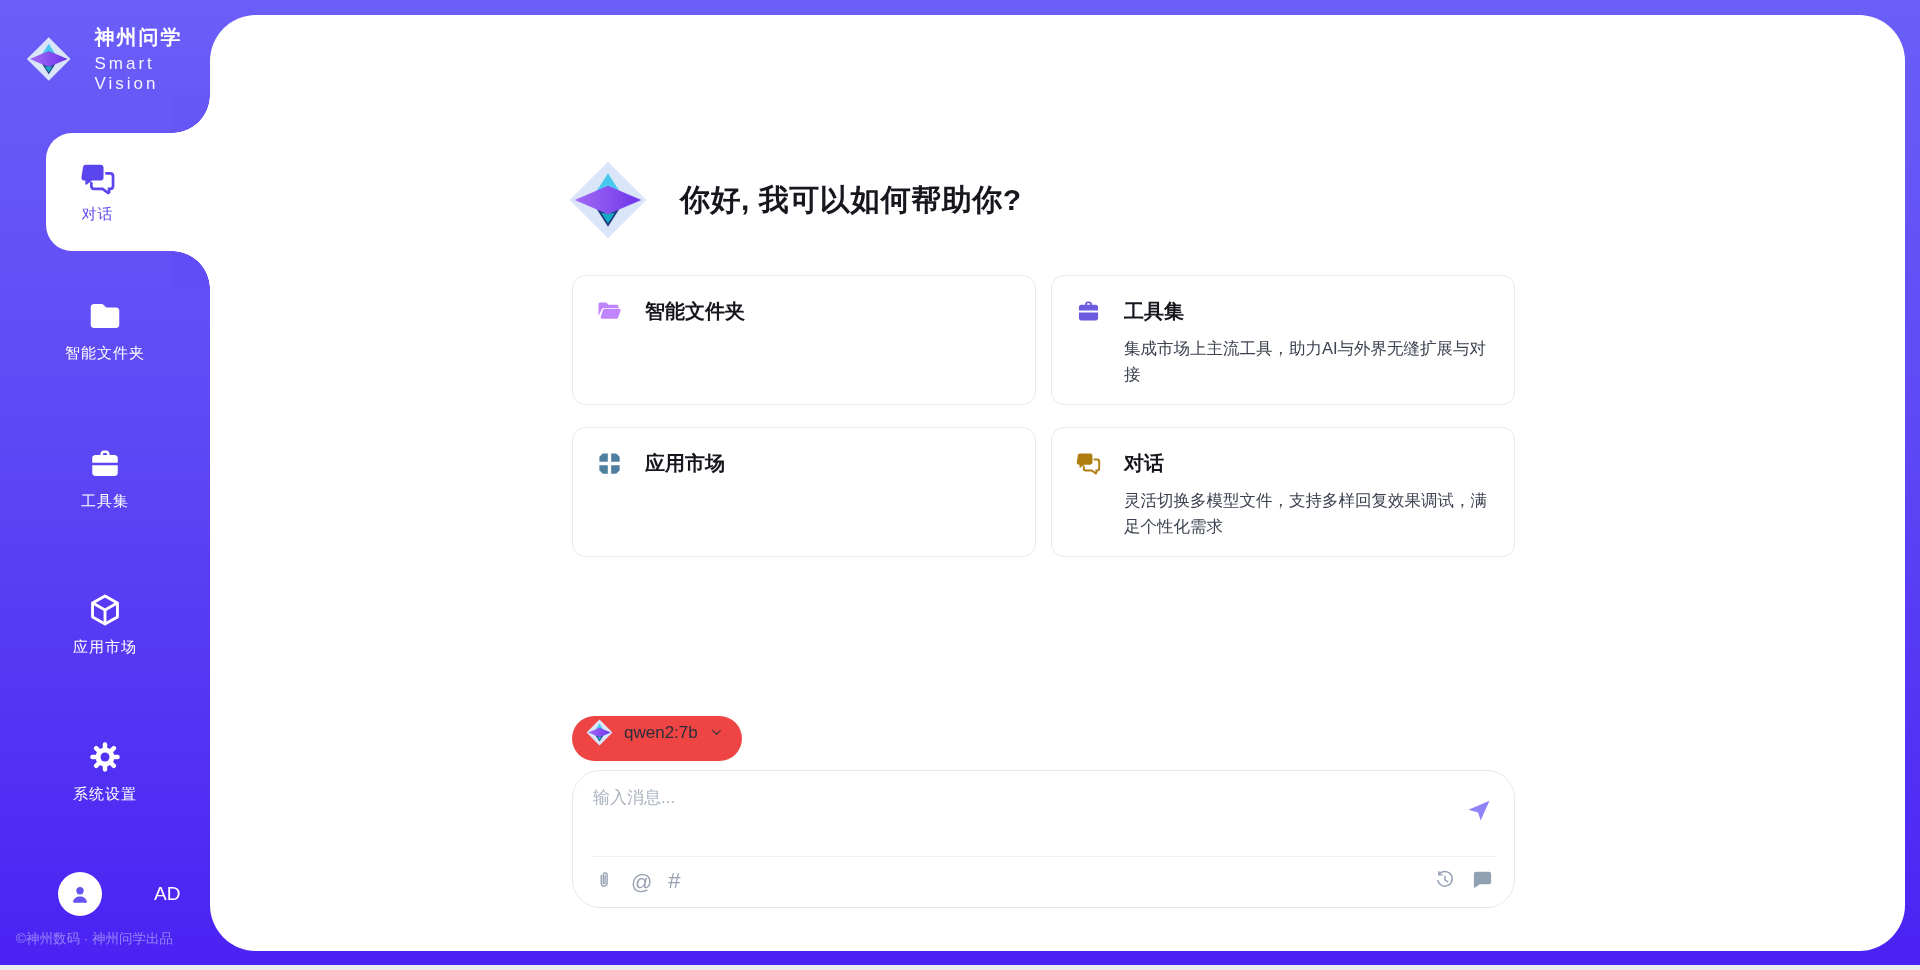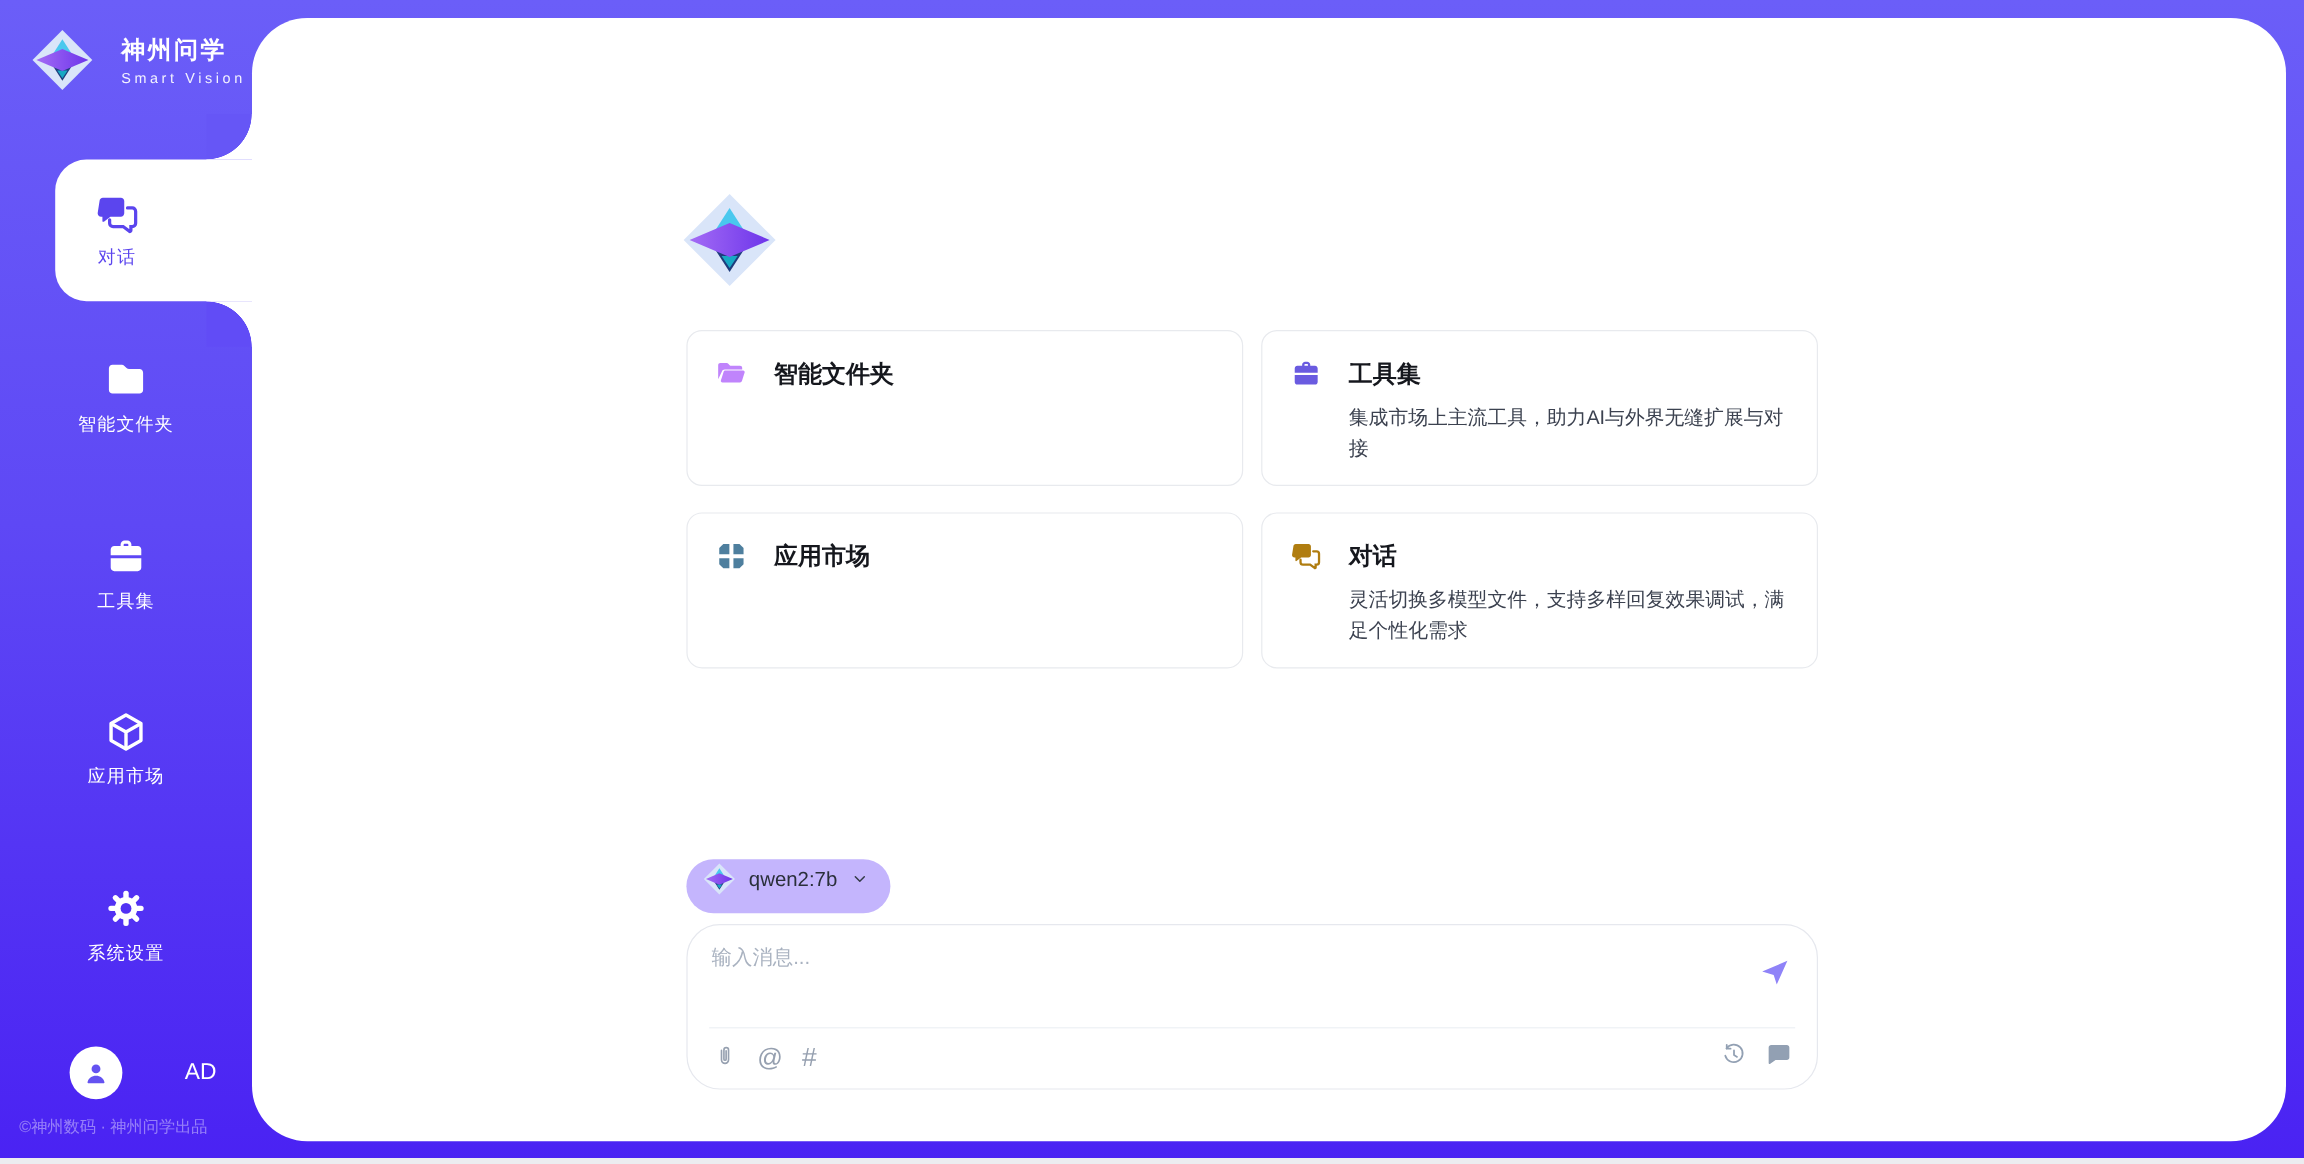--- a/index.html
+++ b/index.html
@@ -8,21 +8,21 @@
 
   .app { position:relative; width:1920px; height:970px;
          background:linear-gradient(180deg,#6B5EF8 0%,#5E48F5 45%,#4A22F3 100%); }
 
   
   .sidebar { position:absolute; left:0; top:0; width:210px; height:970px; z-index:2; }
 
   .brand { position:absolute; left:26px; top:24px; display:flex; align-items:center; gap:23px; }
   .brand svg { width:52px; height:52px; }
   .brand-name { color:#fff; font-size:20px; font-weight:700; letter-spacing:2px; }
-  .brand-sub  { color:rgba(255,255,255,.92); font-size:12px; letter-spacing:3px; margin-top:3px; }
+  .brand-sub  { color:rgba(255,255,255,.92); font-size:17px; letter-spacing:3px; margin-top:3px; }
 
   .nav-item { position:absolute; left:0; width:210px; display:flex; flex-direction:column;
               align-items:center; color:#fff; cursor:pointer; }
   .nav-item .nav-icon svg { width:36px; height:36px; display:block; }
   .nav-label { font-size:15px; margin-top:10px; letter-spacing:1px; }
 
   
   .tab-active { position:absolute; left:46px; top:133px; width:165px; height:118px;
                 background:#fff; border-radius:26px 0 0 26px; z-index:3;
                 display:flex; flex-direction:column; align-items:center; justify-content:center;
@@ -52,21 +52,21 @@
 
   .cards { position:absolute; left:362px; top:260px; width:943px;
            display:grid; grid-template-columns:464px 464px; column-gap:15px; row-gap:22px; }
   .card { width:464px; height:130px; background:#fff; border:1.3px solid #e8eaee;
           border-radius:13px; padding:22px 24px 0 23px; cursor:pointer; }
   .card-head { display:flex; align-items:center; gap:22px; }
   .card-icon svg { width:27px; height:27px; display:block; }
   .card-title { font-size:20px; font-weight:700; color:#15171d; }
   .card-desc { margin:10px 0 0 49px; width:370px; font-size:16.5px; line-height:26px; color:#3c4250; }
 
-  .model-pill { position:absolute; left:362px; top:701px; height:45px; background:#c4b5fd;
+  .model-pill { position:absolute; left:362px; top:701px; height:45px; background:#ef4444;
                 border-radius:23px; display:inline-flex; align-items:center; gap:11px;
                 padding:0 18px 12px 14px; cursor:pointer;justify-content:flex-end; }
   .model-pill .pill-logo { width:27px; height:29px; }
   .model-name { font-size:17px; color:#2a2f3a; }
   .model-pill .chev { width:15px; height:15px; color:#333a46; }
 
   .composer { position:absolute; left:362px; top:755px; width:943px; height:138px;
               border:1.3px solid #e6e8ee; border-radius:28px; background:#fff; }
   .composer-input { position:absolute; left:20px; top:17px; width:820px; border:0; outline:0;
                     font-size:17px; color:#343b47; font-family:inherit; background:transparent; }
@@ -195,20 +195,21 @@
 
     <div class="copyright">©神州数码 · 神州问学出品</div>
   </aside>
 
   <main class="main">
 
     <div class="greeting">
       <svg viewBox="0 0 96 96">
           <use href="#diamond-logo"></use>
         </svg>
+      <div class="greeting-text">你好, 我可以如何帮助你?</div>
     </div>
 
     <div class="cards">
 
       <div class="card">
         <div class="card-head">
           <span class="card-icon" style="color: rgb(192, 132, 252);">
             <svg viewBox="0 0 24 24">
                 <g fill="currentColor">
               <path d="M2.2 5.6c0-.9.7-1.6 1.6-1.6h4.8c.4 0 .8.2 1.1.5l1 1.1c.3.3.7.5 1.1.5h6.6c.9 0 1.6.7 1.6 1.6v1.2H7.1c-1 0-1.9.6-2.2 1.6L2.2 16z"></path>

